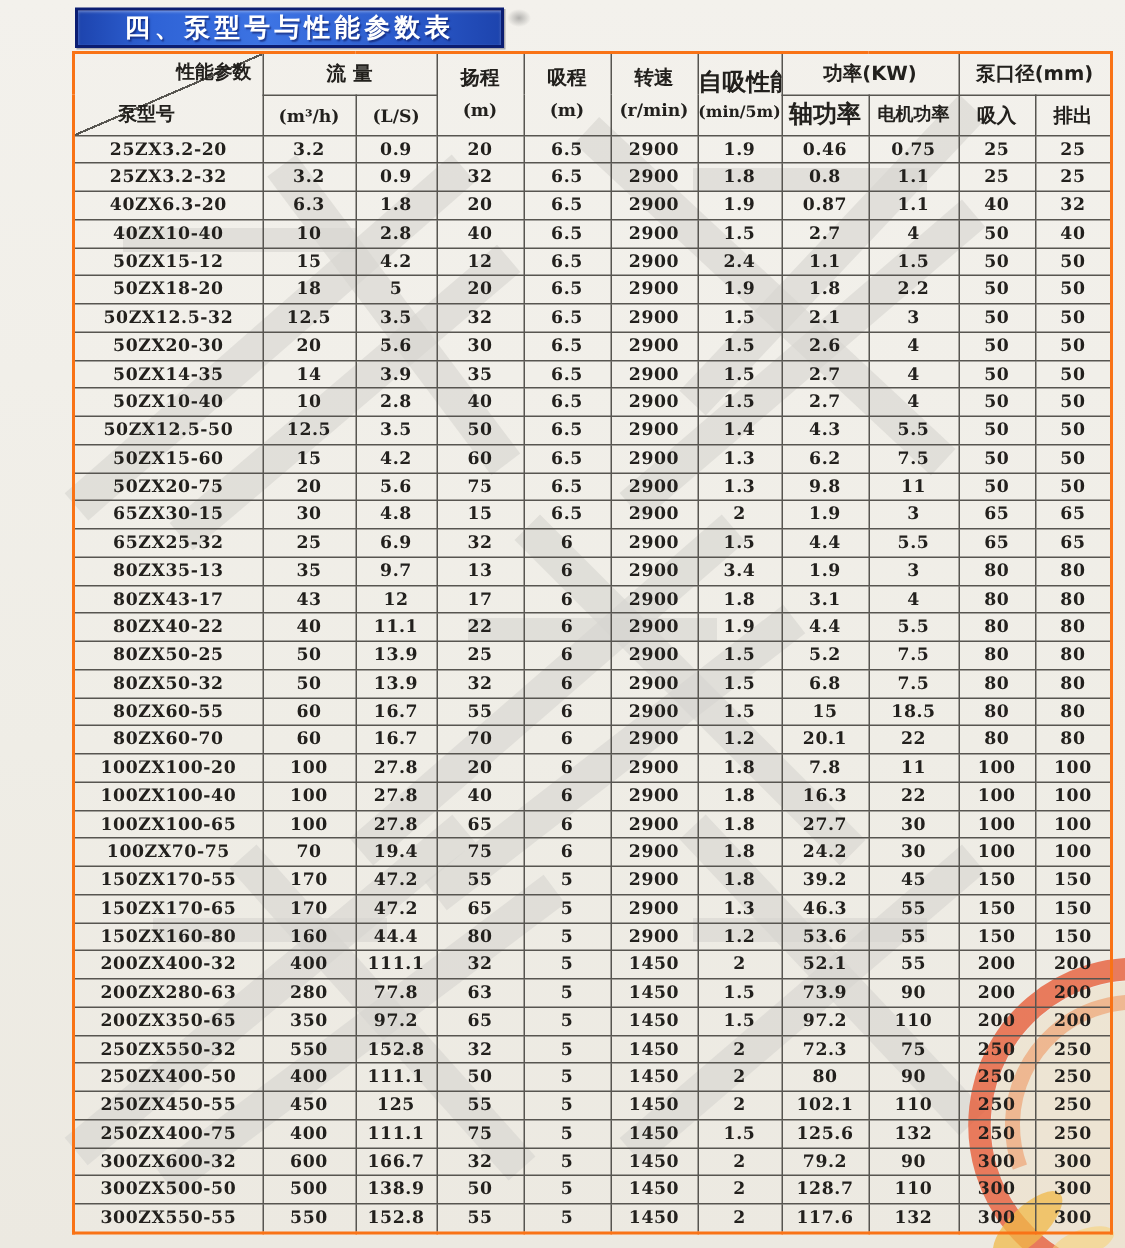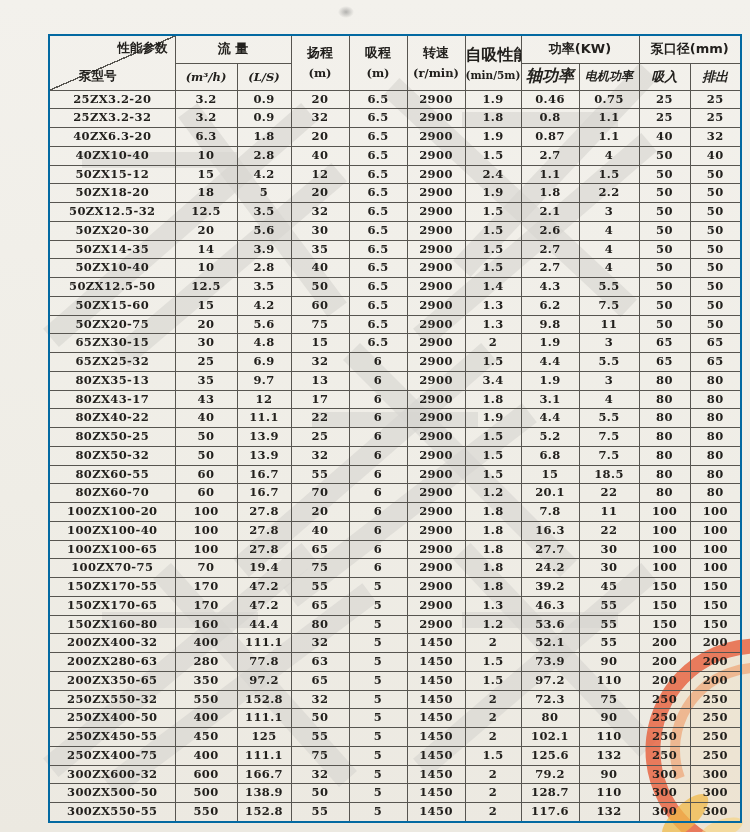--- a/index.html
+++ b/index.html
@@ -33,38 +33,38 @@
     background:radial-gradient(closest-side, rgba(100,100,100,.45), rgba(100,100,100,0));
   }
 
   
   table.spec {
     position:absolute; left:48px; top:34px; z-index:2;
     width:692px; height:789px;
     border-collapse:collapse; table-layout:fixed;
     background:transparent;
   }
-  table.spec { border:2px solid #0369a1; }
+  table.spec { border:2px solid #f97316; }
   table.spec th, table.spec td {
     border:1px solid #575550;
     padding:0; text-align:center; vertical-align:middle;
     color:#22201d; overflow:hidden; white-space:nowrap;
   }
   thead th {
     font-family:"DejaVu Sans", sans-serif;
     font-weight:bold; font-size:13px; color:#343230;
   }
   thead .unit { font-family:"DejaVu Serif", serif; font-size:11.5px; font-weight:bold; }
   thead .two-line div { line-height:1.6; }
   tbody td {
     font-size:11.5px; font-weight:bold; line-height:1;
     font-family:"DejaVu Serif", serif;
     letter-spacing:.4px;
   }
-  tr.h1 { height:28px; } tr.h2 { height:27px;font-style:italic; }
+  tr.h1 { height:28px; } tr.h2 { height:27px; }
 
   
   th.corner { position:relative; padding:0; }
   th.corner .diag {
     position:absolute; inset:0;
     background:linear-gradient(to bottom right,
       transparent 0%, transparent 49.3%, #575550 49.3%, #575550 50.7%, transparent 50.7%, transparent 100%);
   }
   th.corner .corner-top  { position:absolute; top:4px;  right:7px; font-size:12.5px; }
   th.corner .corner-bot  { position:absolute; bottom:5px; left:9px;  font-size:12.5px;margin-left:20px; }
@@ -102,20 +102,23 @@
     </g>
     <g transform="translate(757,750)">
       <circle r="96" fill="rgba(248,176,80,0.10)"></circle>
       <circle r="104" fill="none" stroke="#e64f28" stroke-opacity="0.72" stroke-width="15" stroke-dasharray="500 160" transform="rotate(118)"></circle>
       <circle r="82" fill="none" stroke="#ef8040" stroke-opacity="0.45" stroke-width="10" stroke-dasharray="190 330" transform="rotate(160)"></circle>
       <ellipse cx="-98" cy="-2" rx="30" ry="12" fill="#f0b94a" fill-opacity="0.75" transform="rotate(-44)"></ellipse>
       <ellipse cx="-60" cy="62" rx="22" ry="9" fill="#f6d27a" fill-opacity="0.6" transform="rotate(-20)"></ellipse>
     </g>
   </svg>
 
+  <div class="banner">
+    <span class="banner-title">四、泵型号与性能参数表</span>
+  </div>
   <div class="smudge"></div>
 
   <table class="spec">
     <colgroup>
       <col style="width:126px">
         <col style="width:62px">
         <col style="width:54px">
       <col style="width:58px">
         <col style="width:58px">
         <col style="width:58px">

